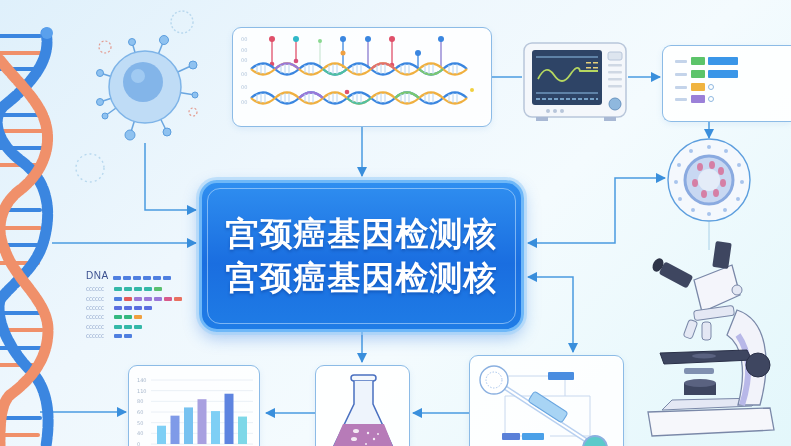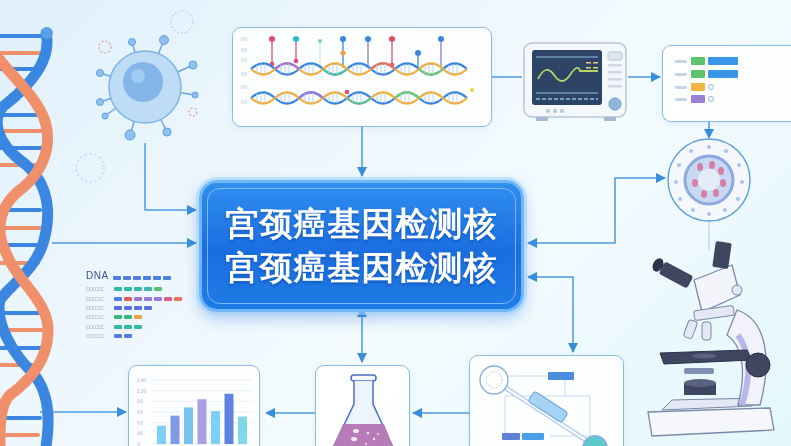--- a/index.html
+++ b/index.html
@@ -12,21 +12,21 @@
   .abs { position: absolute; }
   .card {
     position: absolute;
     background: rgba(255,255,255,0.85);
     border: 1.5px solid #8cbbe6;
     border-radius: 9px;
     box-shadow: 0 2px 6px rgba(90,150,210,0.12);
   }
   #title-box {
     position: absolute;
-    left: 199px; top: 180px; width: 325px; height: 132px;
+    left: 199px; top: 180px; width: 325px; height: 152px;
     border-radius: 18px;
     background: linear-gradient(180deg, #2f8ef0 0%, #1a6ee0 55%, #1f7ce6 100%);
     border: 3px solid #6fb8f8;
     box-shadow: 0 0 0 3px rgba(160,210,250,0.55), 0 6px 16px rgba(30,110,220,0.35);
     display: flex; flex-direction: column; align-items: center; justify-content: center;
   }
   #title-box .inner {
     position: absolute; inset: 5px; border-radius: 13px;
     border: 1.5px solid rgba(200,230,255,0.55);
   }

